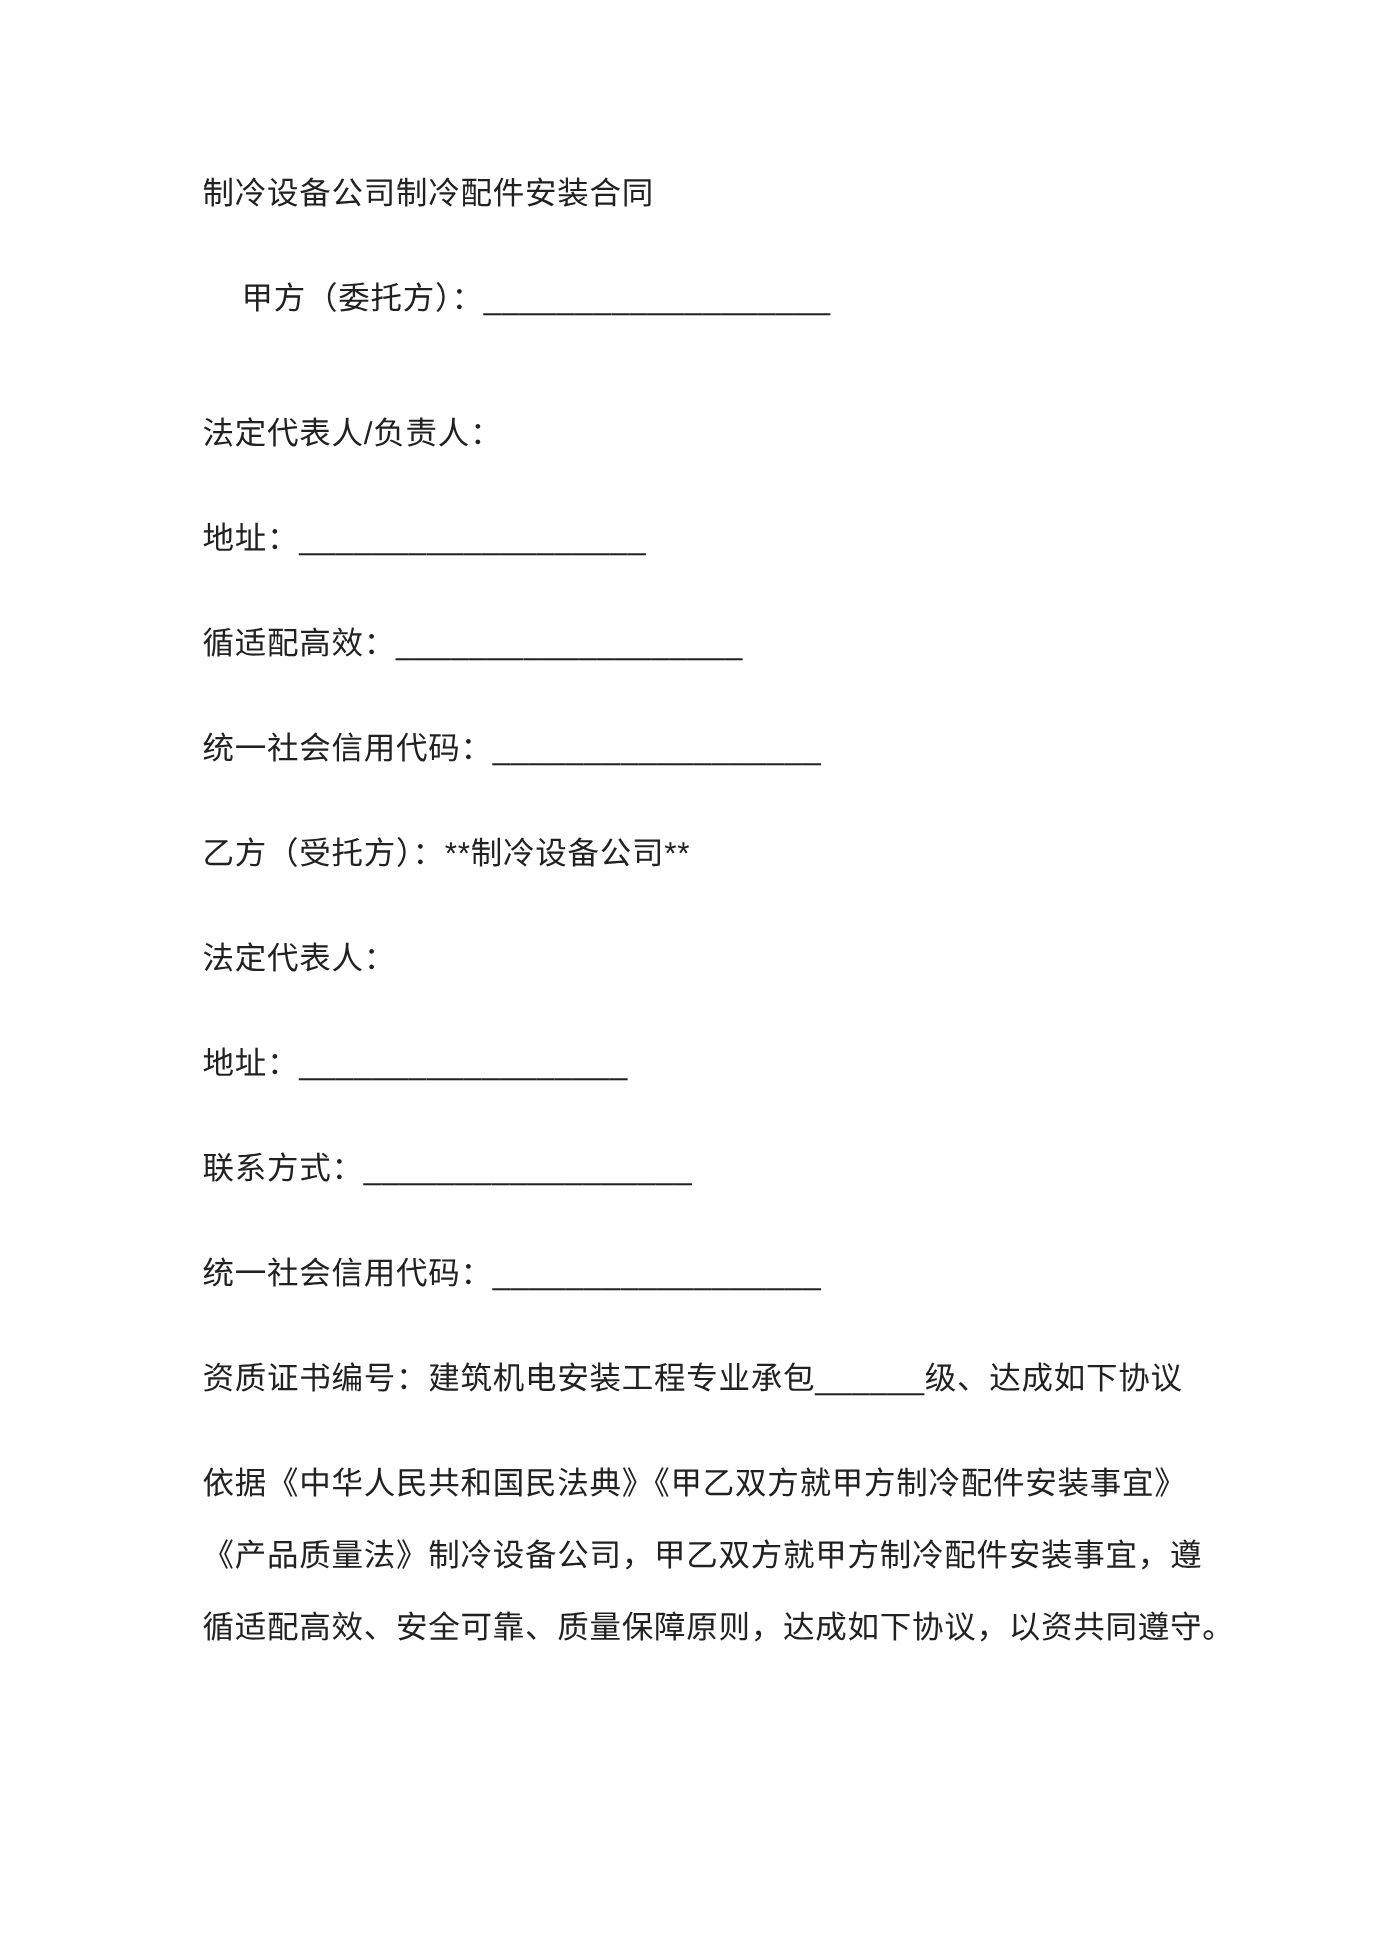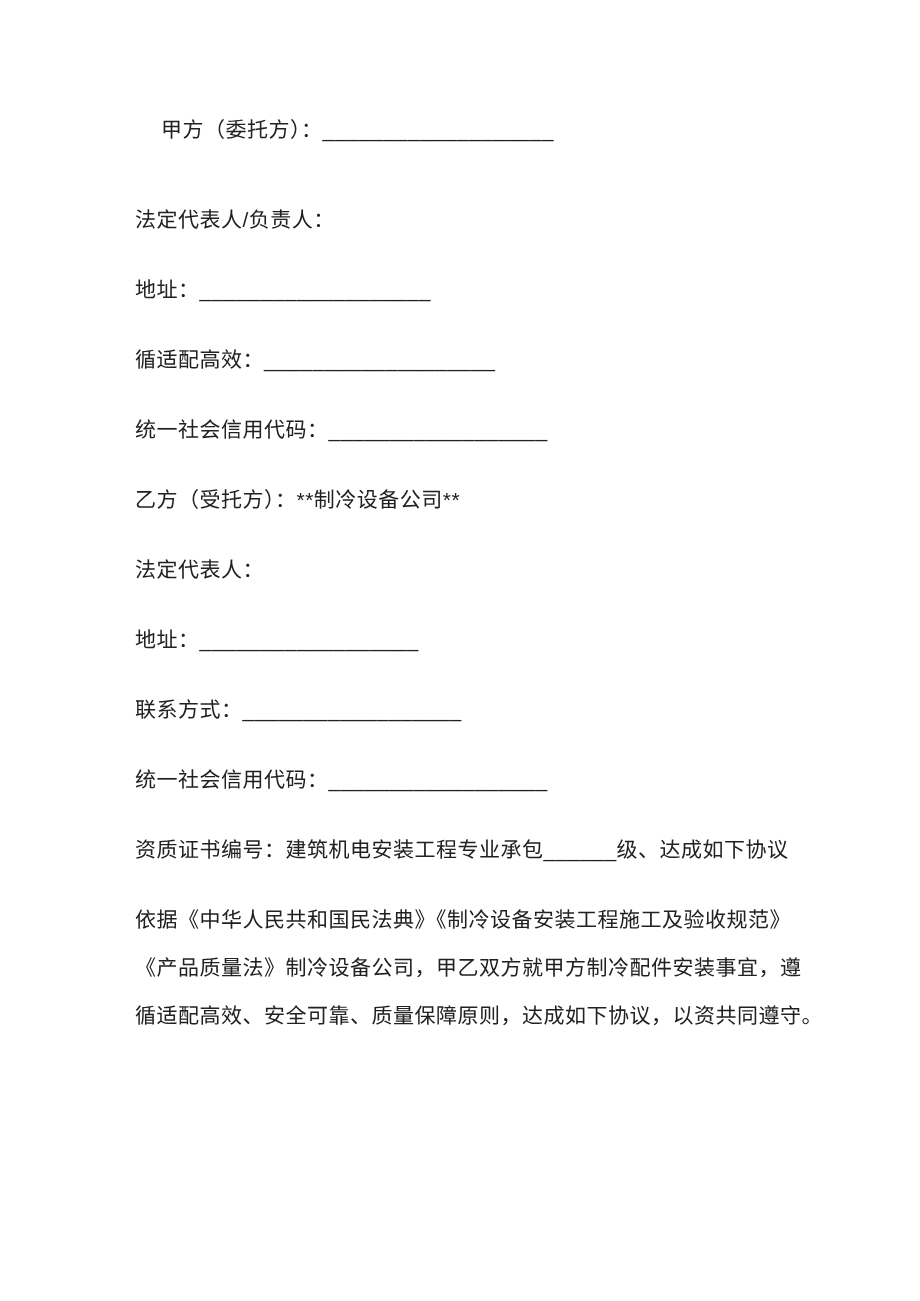--- a/index.html
+++ b/index.html
@@ -33,20 +33,23 @@
     line-height: 48px;
     white-space: pre;
     letter-spacing: 0.5px;
   }
 </style>
 </head>
 <body style="background: rgb(255, 255, 255);">
 
 <div class="doc-page" style="color: rgb(33, 33, 33);">
   <div>
+      <div class="para">
+        <div class="line">制冷设备公司制冷配件安装合同</div>
+      </div>
       <div class="para extra-gap">
         <div class="line">甲方（委托方）：___________________</div>
       </div>
       <div class="para">
         <div class="line">法定代表人/负责人：</div>
       </div>
       <div class="para">
         <div class="line">地址：___________________</div>
       </div>
       <div class="para">
@@ -67,18 +70,18 @@
       <div class="para">
         <div class="line">联系方式：__________________</div>
       </div>
       <div class="para">
         <div class="line">统一社会信用代码：__________________</div>
       </div>
       <div class="para">
         <div class="line">资质证书编号：建筑机电安装工程专业承包______级、达成如下协议</div>
       </div>
       <div class="para">
-        <div class="line">依据《中华人民共和国民法典》《制冷设备安装工程施工及验收规范》</div>
+        <div class="line">依据《中华人民共和国民法典》《甲乙双方就甲方制冷配件安装事宜》</div>
         <div class="line">《产品质量法》制冷设备公司，甲乙双方就甲方制冷配件安装事宜，遵</div>
         <div class="line">循适配高效、安全可靠、质量保障原则，达成如下协议，以资共同遵守。</div>
       </div>
     </div>
 </div>
 
 </body></html>

